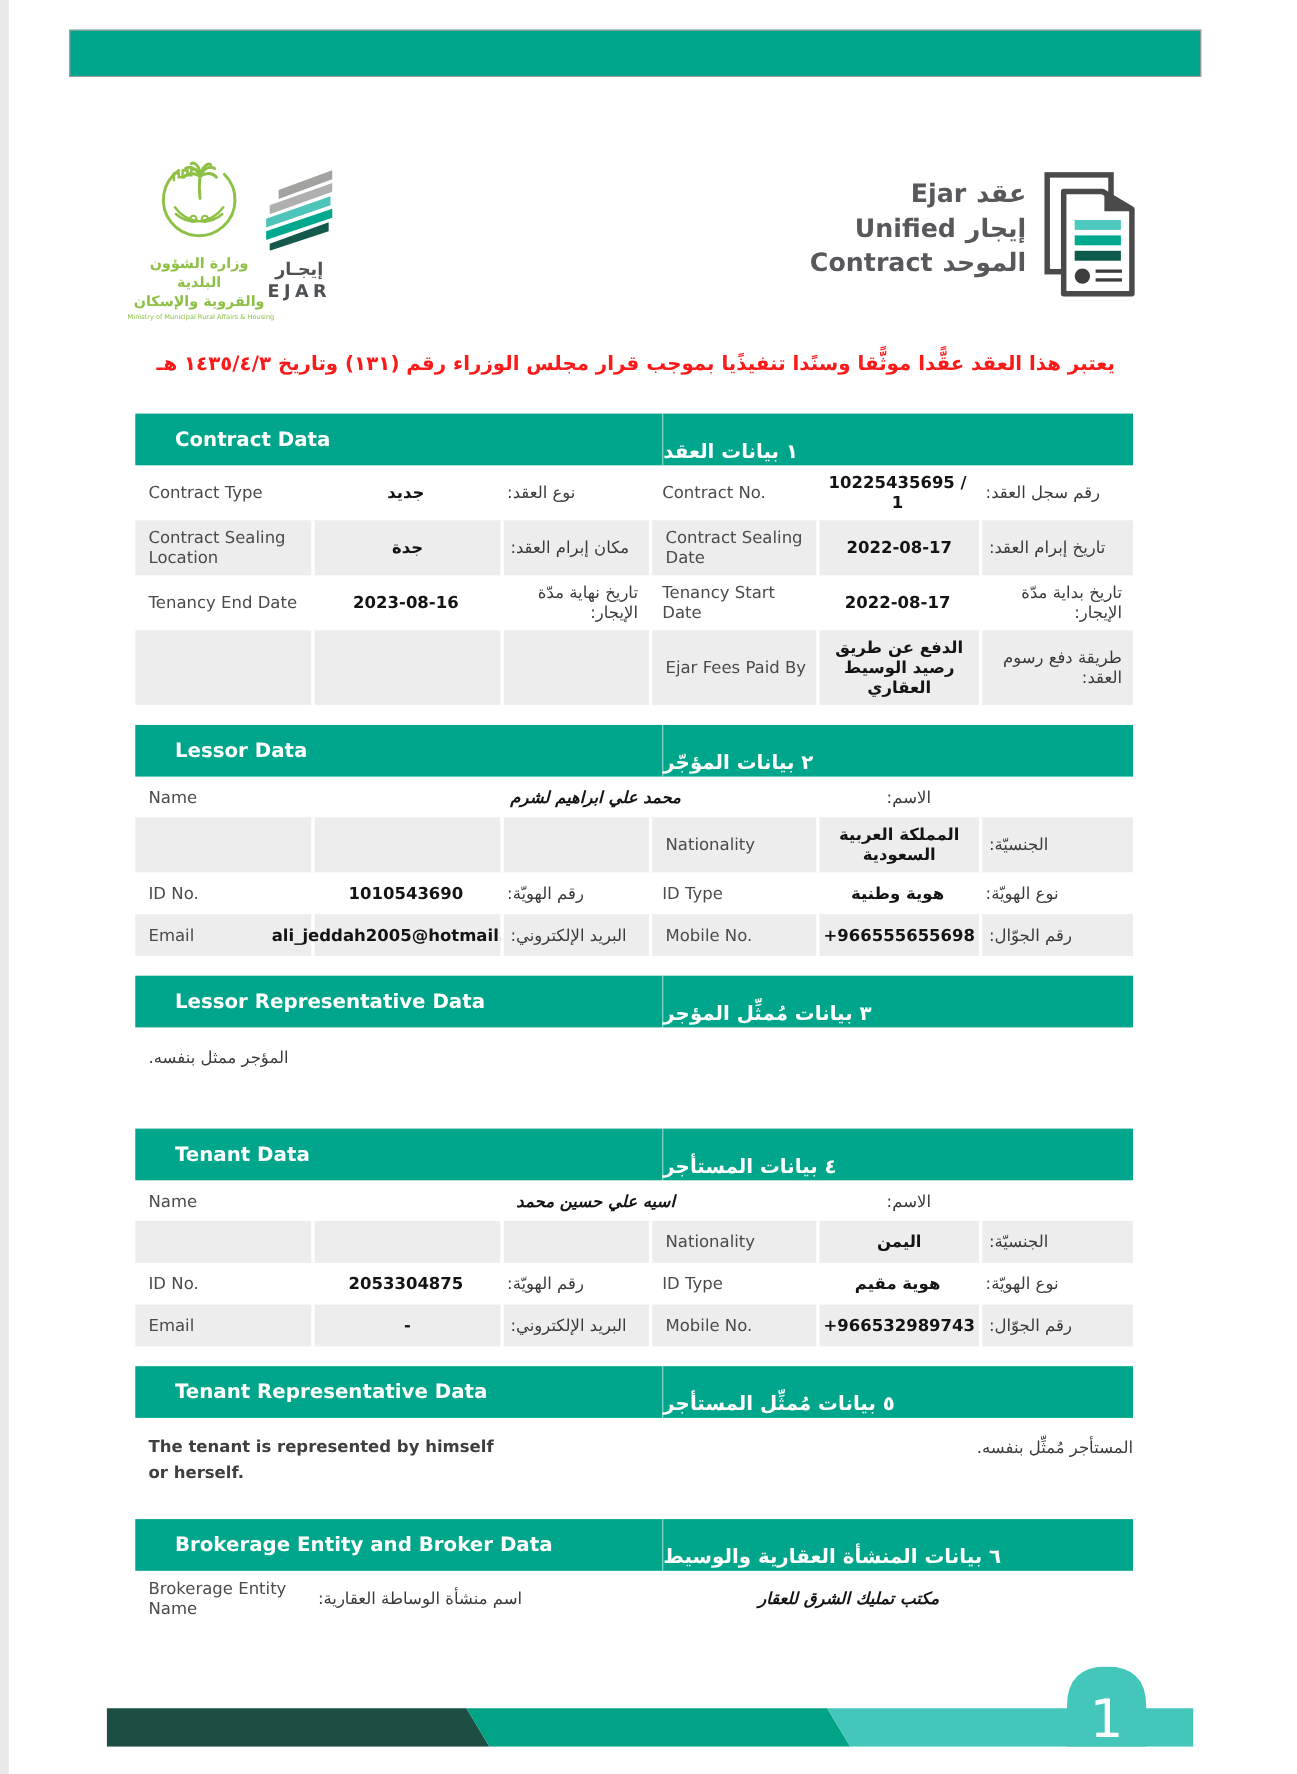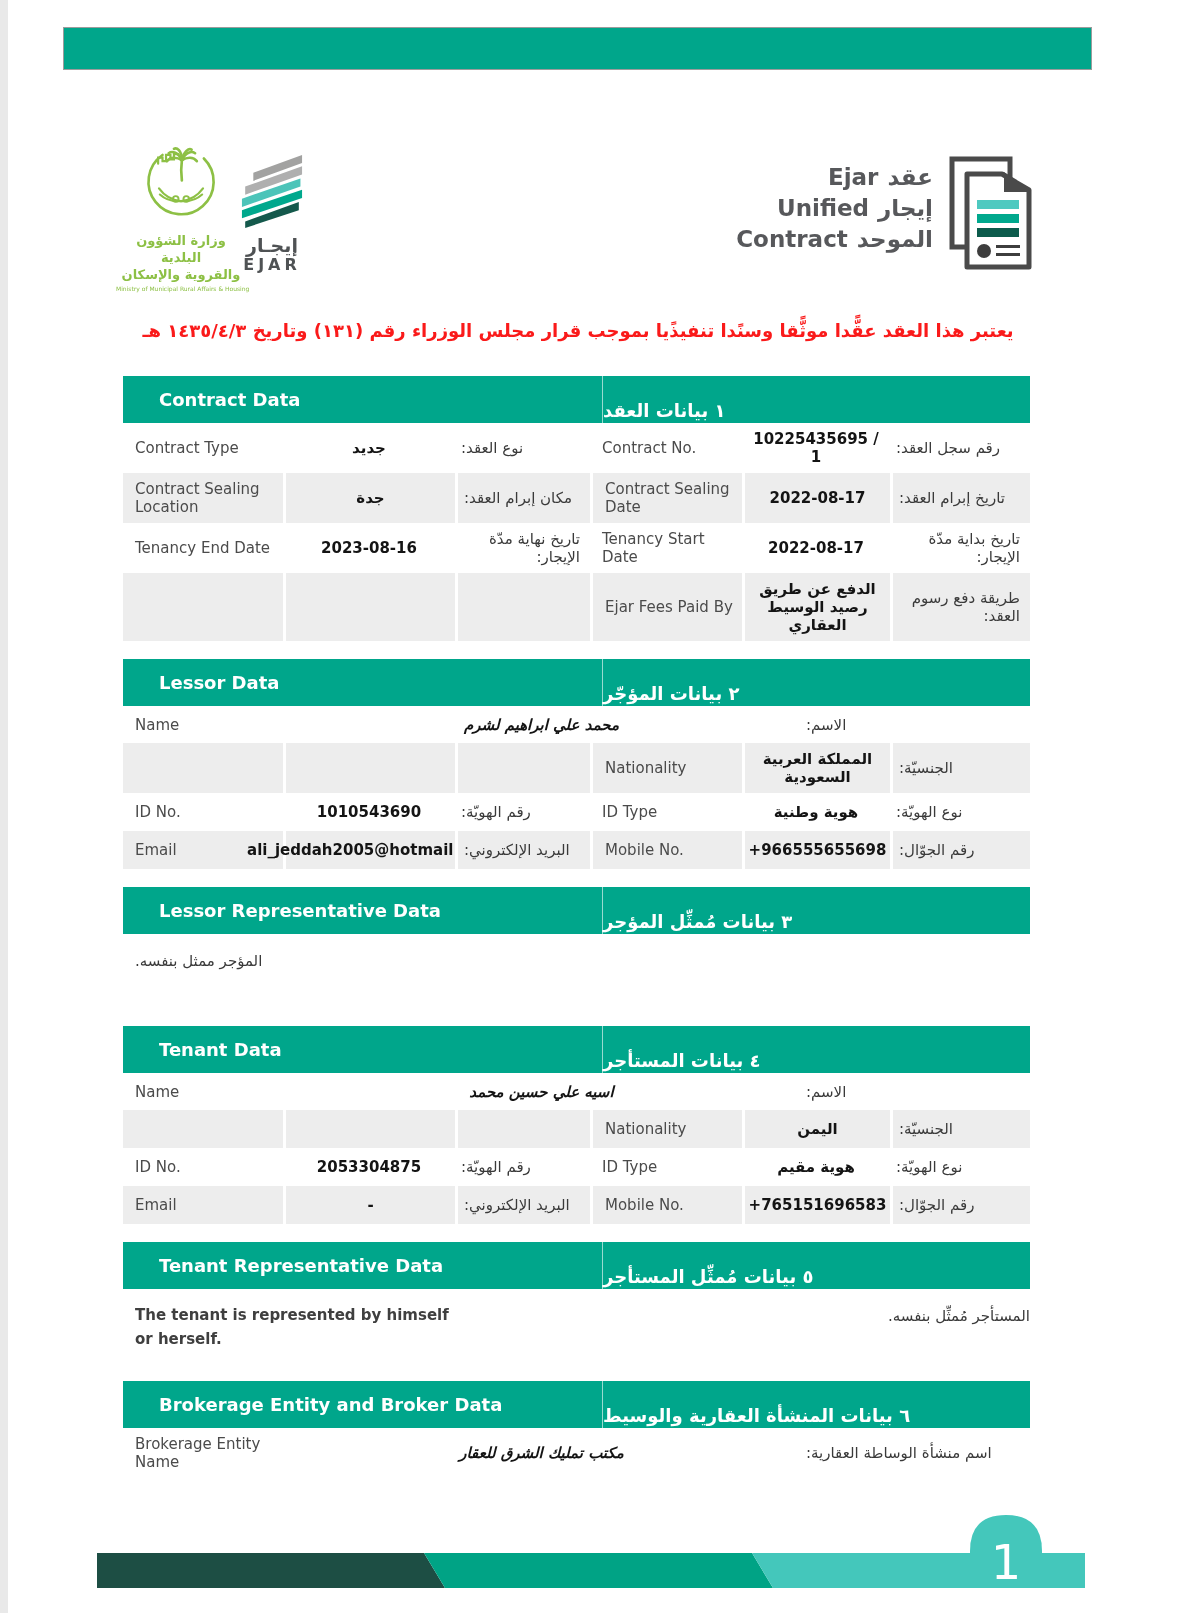--- a/index.html
+++ b/index.html
@@ -10,21 +10,21 @@
   }
   .edge-strip{position:absolute;left:0;top:0;width:8px;height:1613px;background:#e9e9e9;}
   .top-bar{position:absolute;left:63px;top:27px;width:1029px;height:43px;
     background:#00A68B;border:1px solid #9c9c9c;box-sizing:border-box;}
 
   
   .ministry{position:absolute;left:116px;top:140px;width:130px;text-align:center;}
   .ministry .ar{font-size:13px;font-weight:bold;color:#8DC045;line-height:17px;direction:rtl;}
   .ministry .en{font-size:6px;color:#8DC045;margin-top:2px;white-space:nowrap;}
   .ejar-logo{position:absolute;left:231px;top:150px;width:82px;text-align:center;}
-  .ejar-logo .ar{font-size:19px;font-weight:bold;color:#4F5254;margin-top:2px;direction:rtl;line-height:22px;}
+  .ejar-logo .ar{font-size:16px;font-weight:bold;color:#4F5254;margin-top:2px;direction:rtl;line-height:22px;}
   .ejar-logo .en{font-size:16px;font-weight:bold;color:#4F5254;letter-spacing:4px;line-height:18px;}
   .main-title{position:absolute;right:246px;top:163px;display:flex;flex-direction:column;gap:3px;}
   .main-title .line{display:flex;justify-content:flex-end;gap:9px;
     font-size:23px;font-weight:bold;color:#57585B;line-height:28px;}
   .doc-icon{position:absolute;left:946px;top:156px;}
 
   
   .notice{position:absolute;left:63px;top:320px;width:1030px;text-align:center;
     color:#FA1A1A;font-weight:bold;font-size:18px;direction:rtl;}
 
@@ -288,21 +288,21 @@
       </div>
     </div>
     <div class="row gray">
       <div class="half-l">
         <div class="cell c-en">Email</div>
         <div class="cell c-val">-</div>
         <div class="cell c-ar">البريد الإلكتروني:</div>
       </div>
       <div class="half-r">
         <div class="cell c-en">Mobile No.</div>
-        <div class="cell c-val">+765151696583</div>
+        <div class="cell c-val">+966532989743</div>
         <div class="cell c-ar">رقم الجوّال:</div>
       </div>
     </div>
   </div>
 
   <div class="section" style="margin-bottom:24px;">
     <div class="sec-head">
       <div class="en">Tenant Representative Data</div>
       <div class="ar">٥ بيانات مُمثِّل المستأجر</div>
     </div>
@@ -312,22 +312,22 @@
     </div>
   </div>
 
   <div class="section">
     <div class="sec-head">
       <div class="en">Brokerage Entity and Broker Data</div>
       <div class="ar">٦ بيانات المنشأة العقارية والوسيط</div>
     </div>
     <div class="name-row">
       <div class="cell c-en">Brokerage Entity Name</div>
+      <div class="cell c-ar">اسم منشأة الوساطة العقارية:</div>
       <div class="cell c-val">مكتب تمليك الشرق للعقار</div>
-      <div class="cell c-ar">اسم منشأة الوساطة العقارية:</div>
     </div>
   </div>
 
 </div>
 
 <svg class="footer-svg" width="988" height="73" viewBox="0 0 988 73">
   <path d="M873,73 L873,36 Q873,0 909,0 Q945,0 945,36 L945,73 Z" fill="#44C7BB"></path>
   <polygon points="0,38 327,38 348,73 0,73" fill="#1D4E44"></polygon>
   <polygon points="327,38 655,38 676,73 348,73" fill="#00A385"></polygon>
   <polygon points="655,38 988,38 988,73 676,73" fill="#44C7BB"></polygon>

